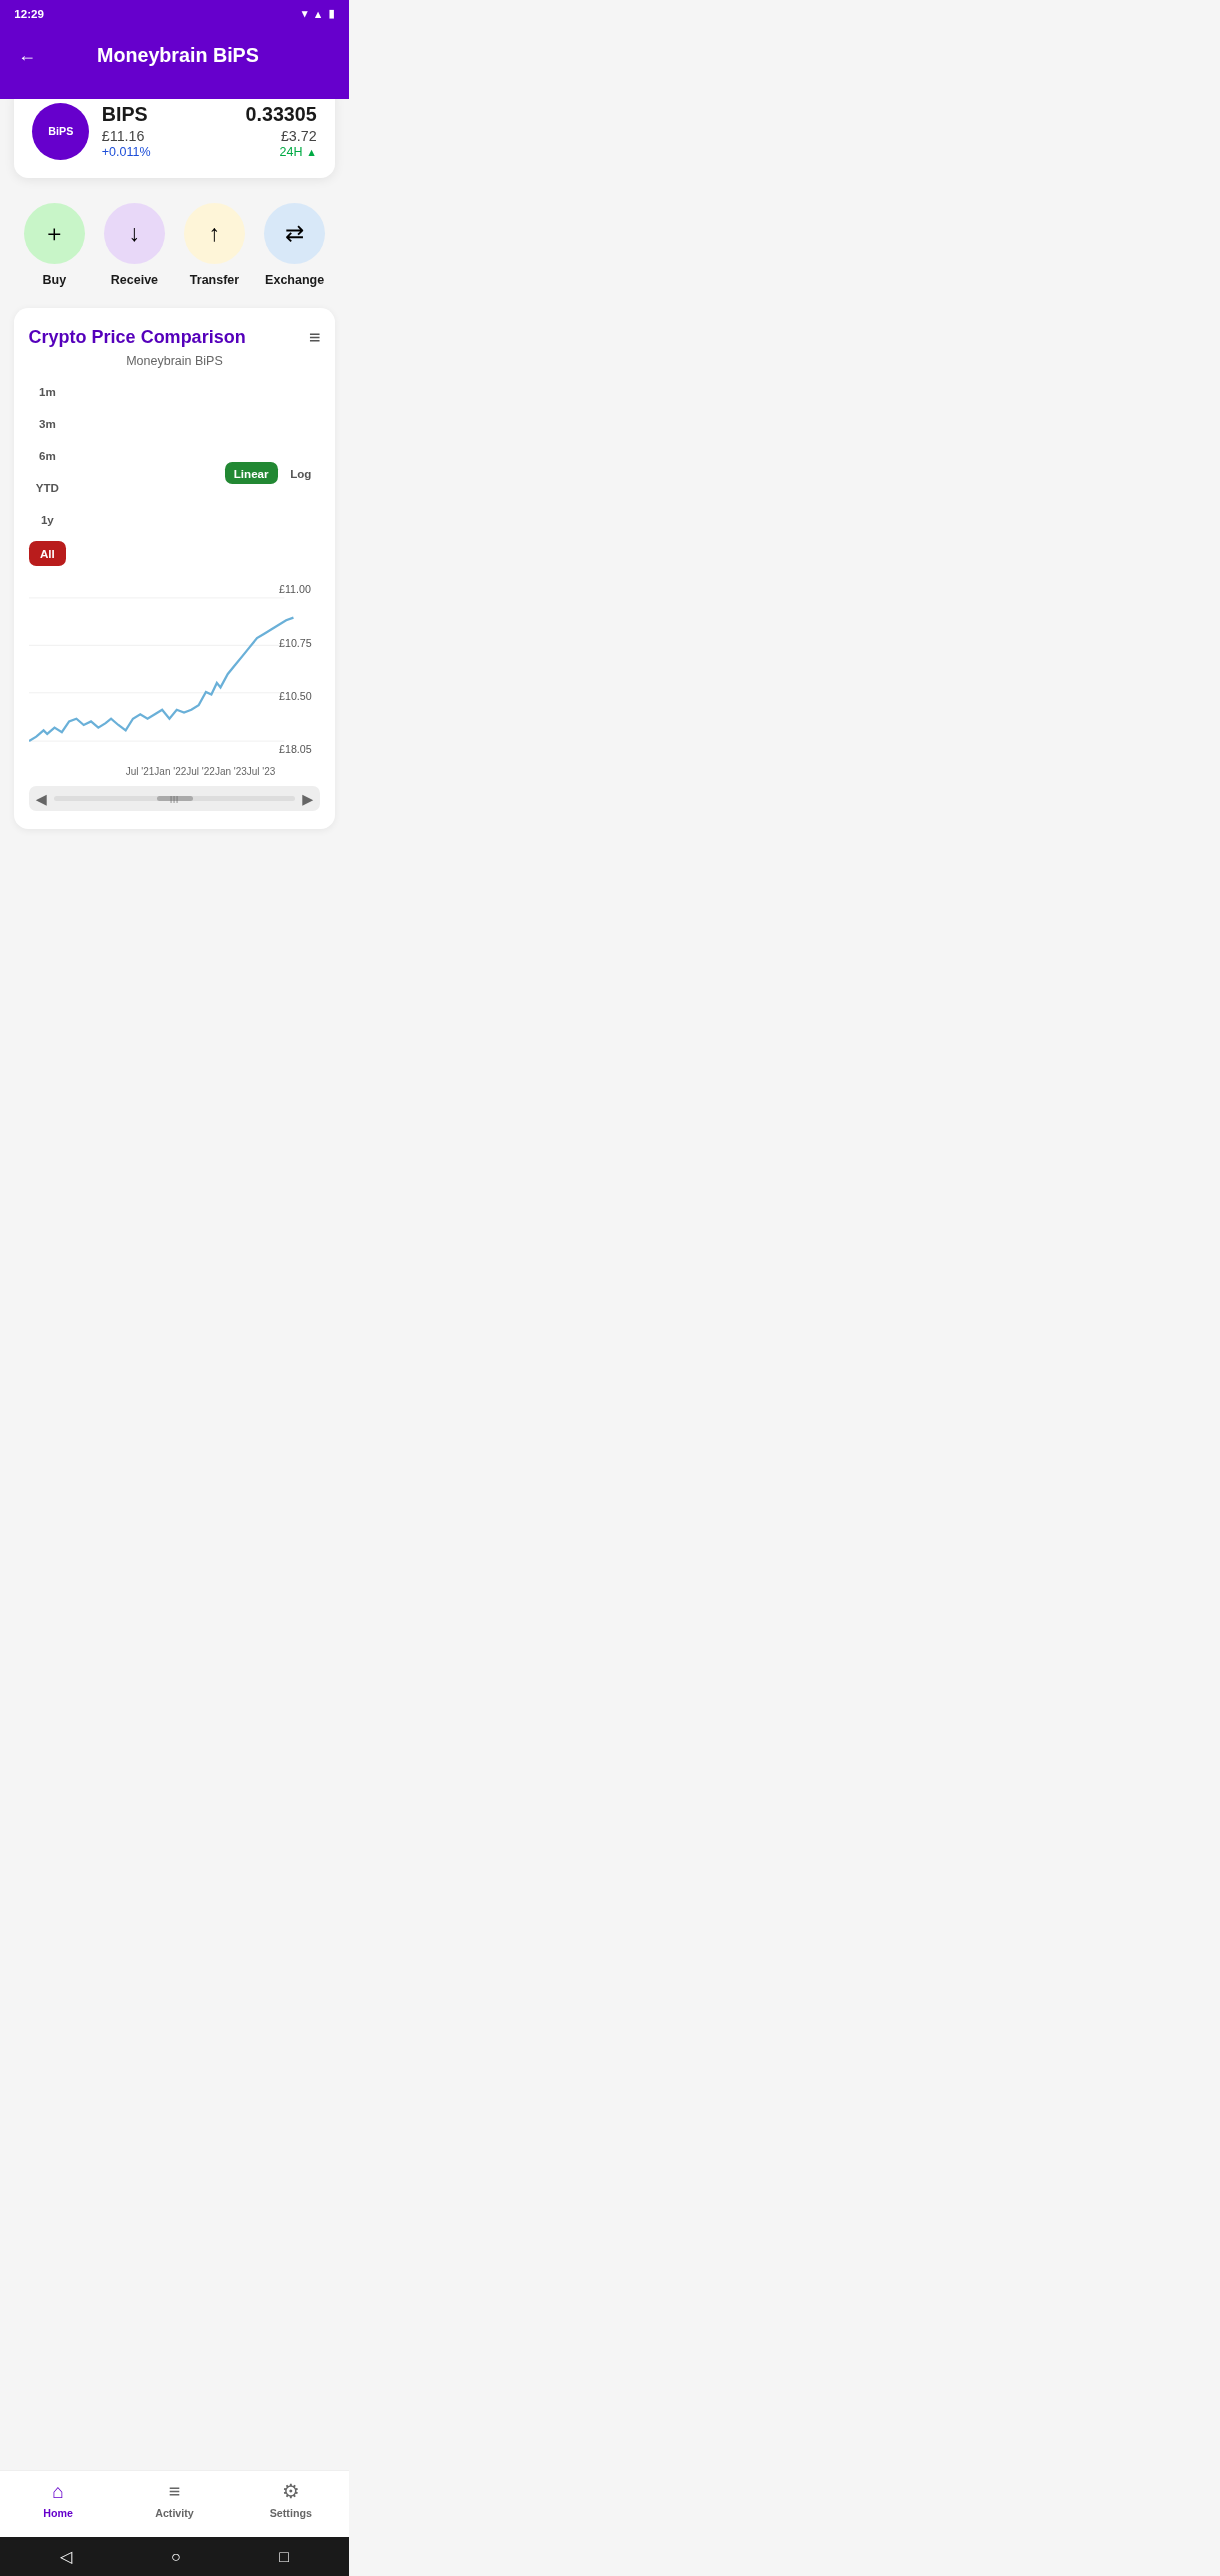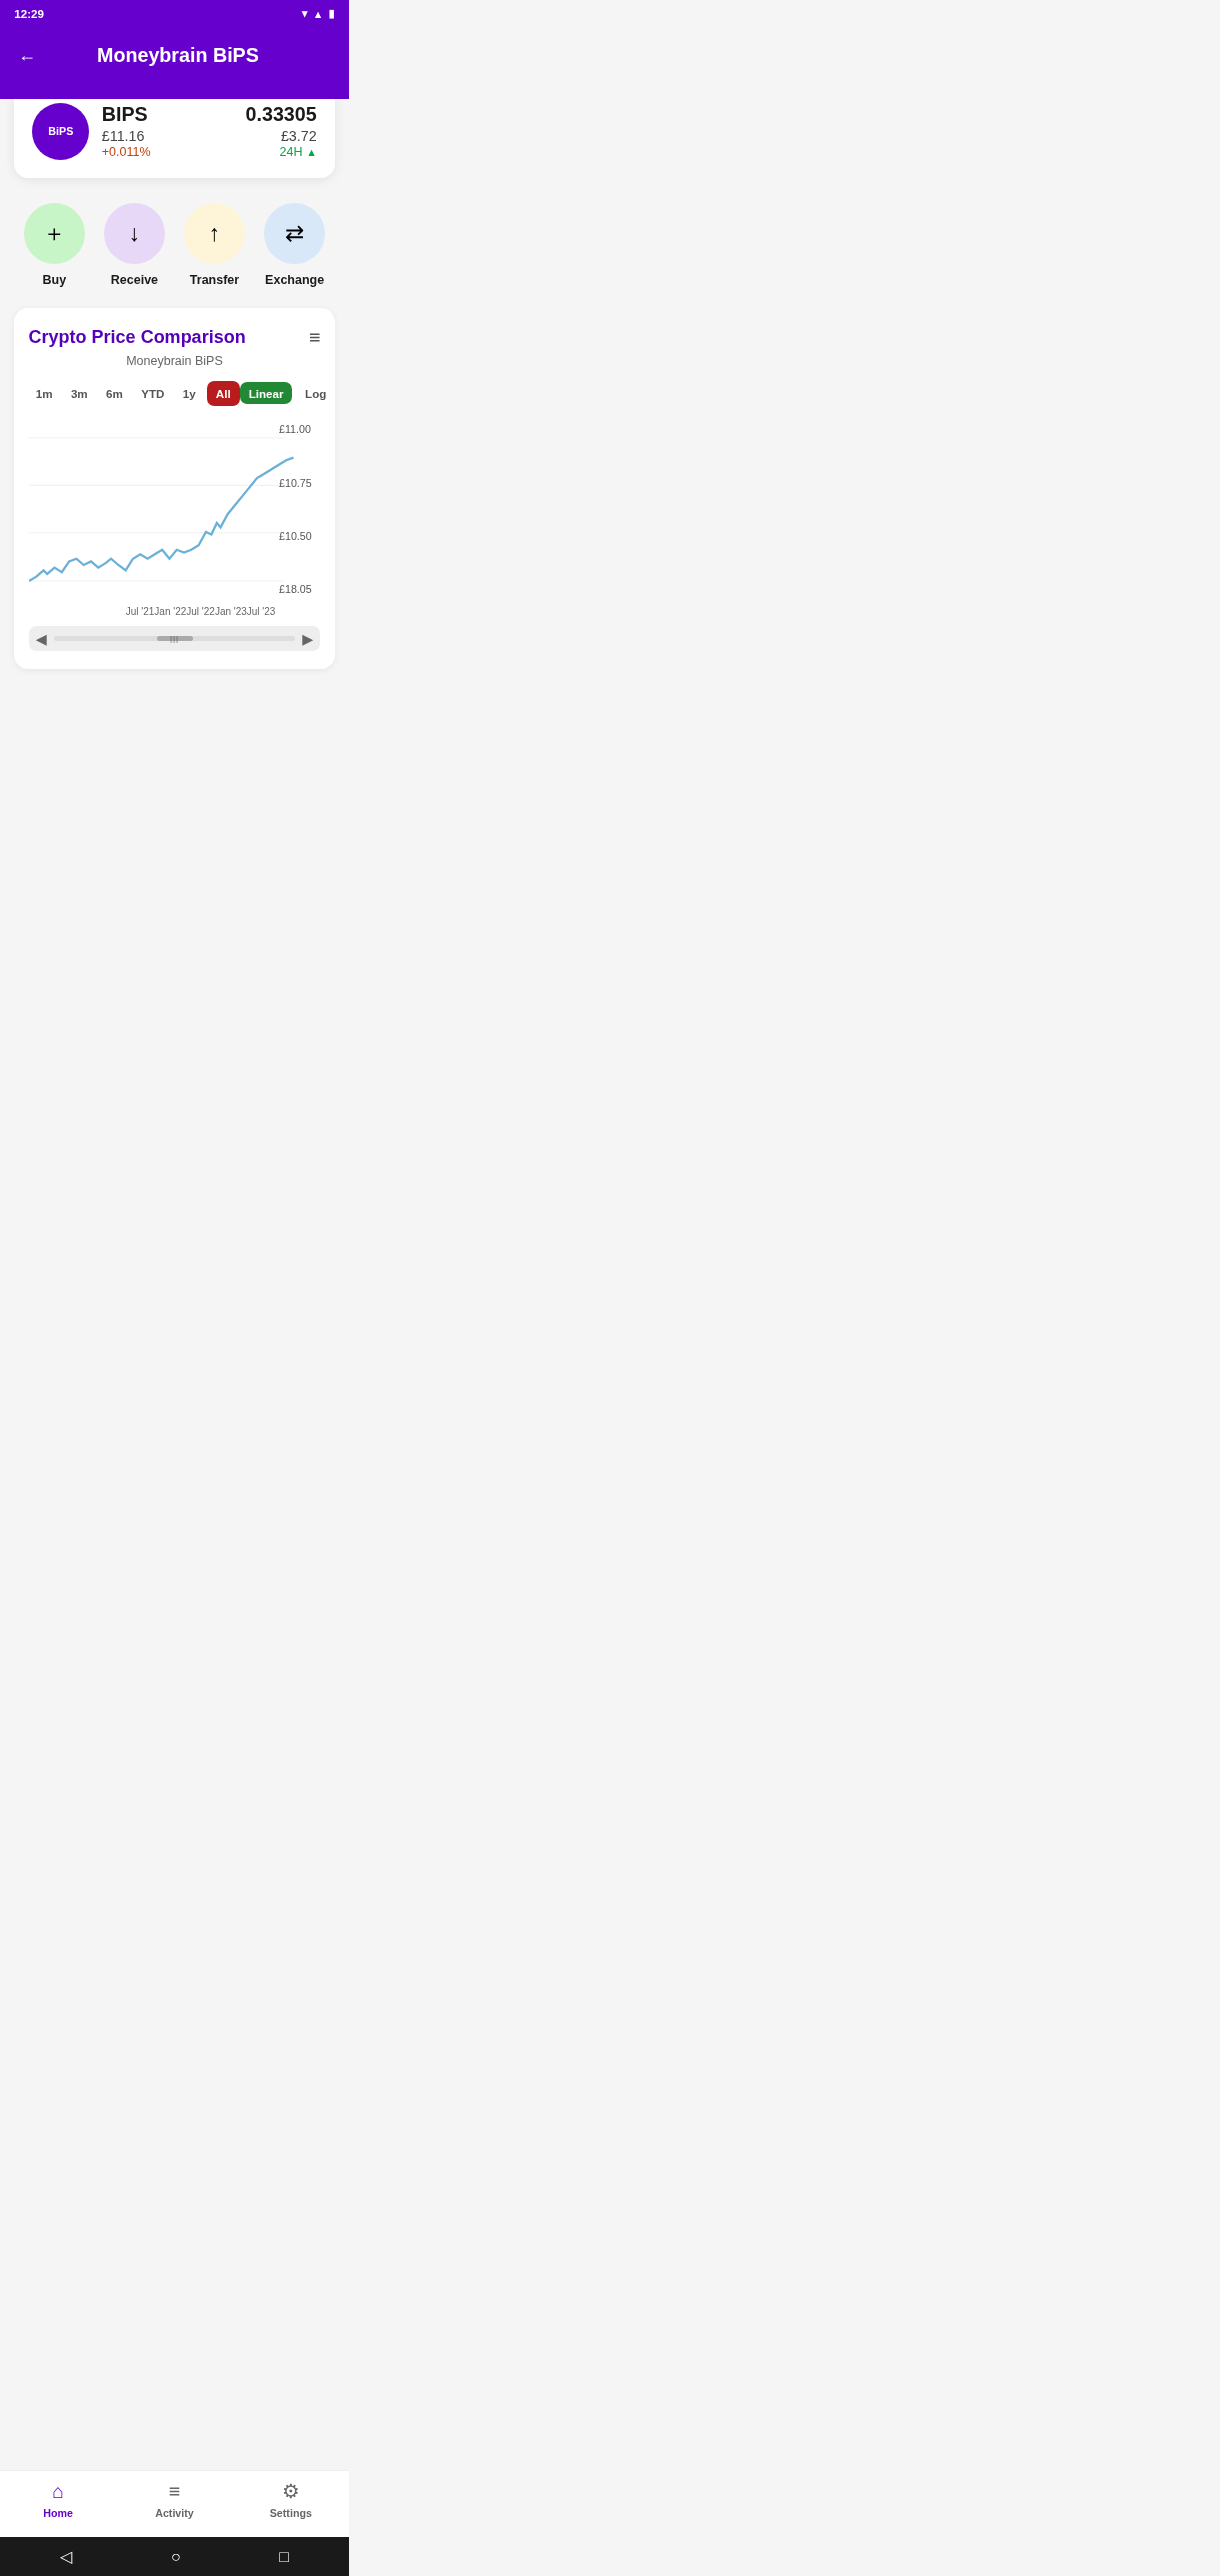--- a/index.html
+++ b/index.html
@@ -91,21 +91,21 @@
       font-weight: 700;
       color: #1a1a1a;
     }
     .coin-details .coin-price {
       font-size: 14.3px;
       color: #444;
       margin-top: 1.8px;
     }
     .coin-details .coin-change {
       font-size: 12.5px;
-      color: #c2410c;
+      color: #1d4ed8;
       margin-top: 1.8px;
     }
     .coin-value {
       text-align: right;
     }
     .coin-value .value-amount {
       font-size: 19.7px;
       font-weight: 700;
       color: #1a1a1a;
     }
@@ -193,21 +193,22 @@
 
     
     .time-filters {
       display: flex;
       align-items: center;
       justify-content: space-between;
       margin-bottom: 14.3px;
     }
     .filter-group {
       display: flex;
-      gap: 4px;
+      gap: 10px;
+      flex-direction: column;
     }
     .filter-btn {
       font-size: 11.6px;
       font-weight: 600;
       padding: 4.5px 7.2px;
       border-radius: 5.4px;
       cursor: pointer;
       color: #555;
       background: transparent;
       border: none;

